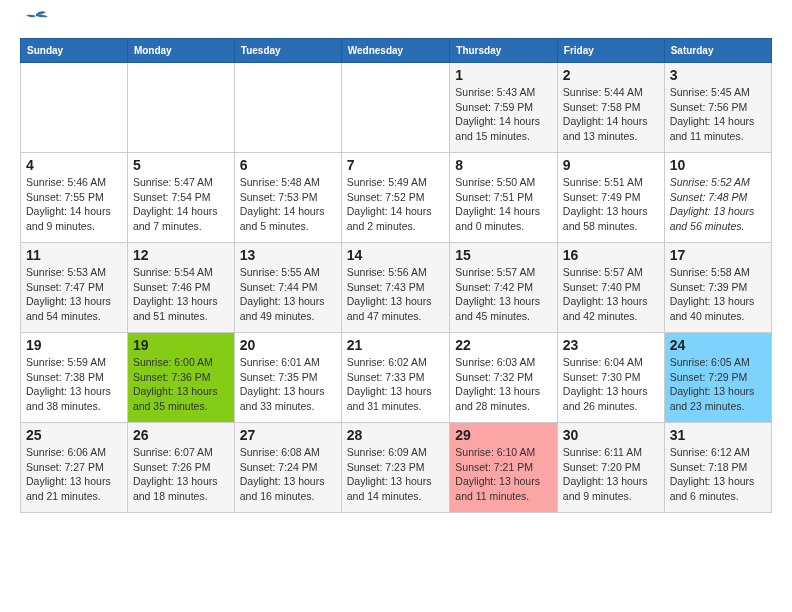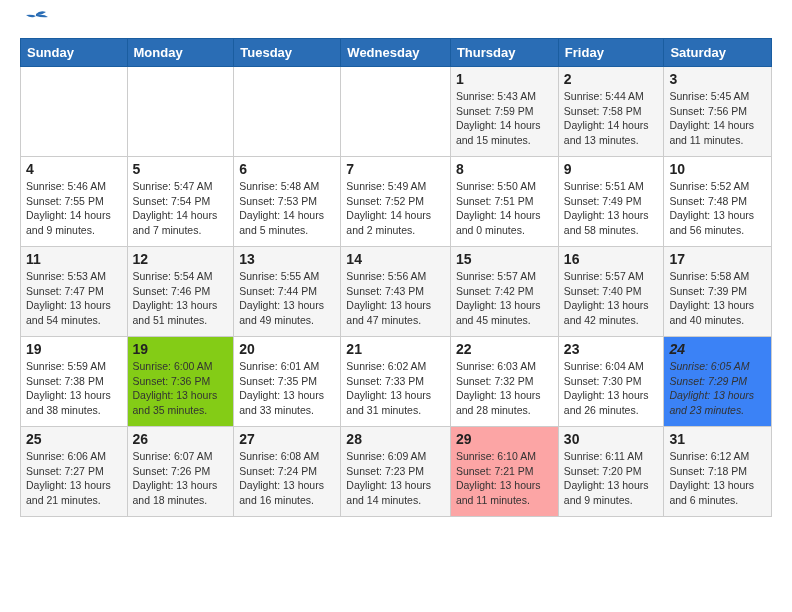--- a/index.html
+++ b/index.html
@@ -36,21 +36,21 @@
     .calendar {
       width: 100%;
       border-collapse: collapse;
       font-size: 11px;
     }
     .calendar th {
       background: #2a6db5;
       color: #fff;
       text-align: left;
       padding: 6px 6px;
-      font-size: 13px;
+      font-size: 10px;
       font-weight: bold;
       border: 1px solid #1a5da0;
     }
     .calendar td {
       vertical-align: top;
       border: 1px solid #ccc;
       padding: 4px 5px;
       width: 113px;
       height: 90px;
       background: #fff;
@@ -172,21 +172,21 @@
         </td>
         <td style="background: rgb(255, 255, 255);">
           <div class="day-number">9</div>
           <div class="day-info" style="white-space: pre-line;">Sunrise: 5:51 AM
 Sunset: 7:49 PM
 Daylight: 13 hours
 and 58 minutes.</div>
         </td>
         <td style="background: rgb(255, 255, 255);">
           <div class="day-number">10</div>
-          <div class="day-info" style="white-space: pre-line;">Sunrise: 5:52 AM
+          <div class="day-info" style="white-space: pre-line; font-style: italic;">Sunrise: 5:52 AM
 Sunset: 7:48 PM
 Daylight: 13 hours
 and 56 minutes.</div>
         </td>
       </tr>
       <tr>
         <td style="background: rgb(245, 245, 245);">
           <div class="day-number">11</div>
           <div class="day-info" style="white-space: pre-line;">Sunrise: 5:53 AM
 Sunset: 7:47 PM
@@ -272,21 +272,21 @@
 Daylight: 13 hours
 and 28 minutes.</div>
         </td>
         <td style="background: rgb(255, 255, 255); margin-top: 12px;">
           <div class="day-number">23</div>
           <div class="day-info" style="white-space: pre-line;">Sunrise: 6:04 AM
 Sunset: 7:30 PM
 Daylight: 13 hours
 and 26 minutes.</div>
         </td>
-        <td style="background: #3b82f6; font-style: italic;">
+        <td style="background: #7dd3fc;">
           <div class="day-number">24</div>
           <div class="day-info" style="white-space: pre-line;">Sunrise: 6:05 AM
 Sunset: 7:29 PM
 Daylight: 13 hours
 and 23 minutes.</div>
         </td>
       </tr>
       <tr>
         <td style="background: rgb(245, 245, 245);">
           <div class="day-number">25</div>

